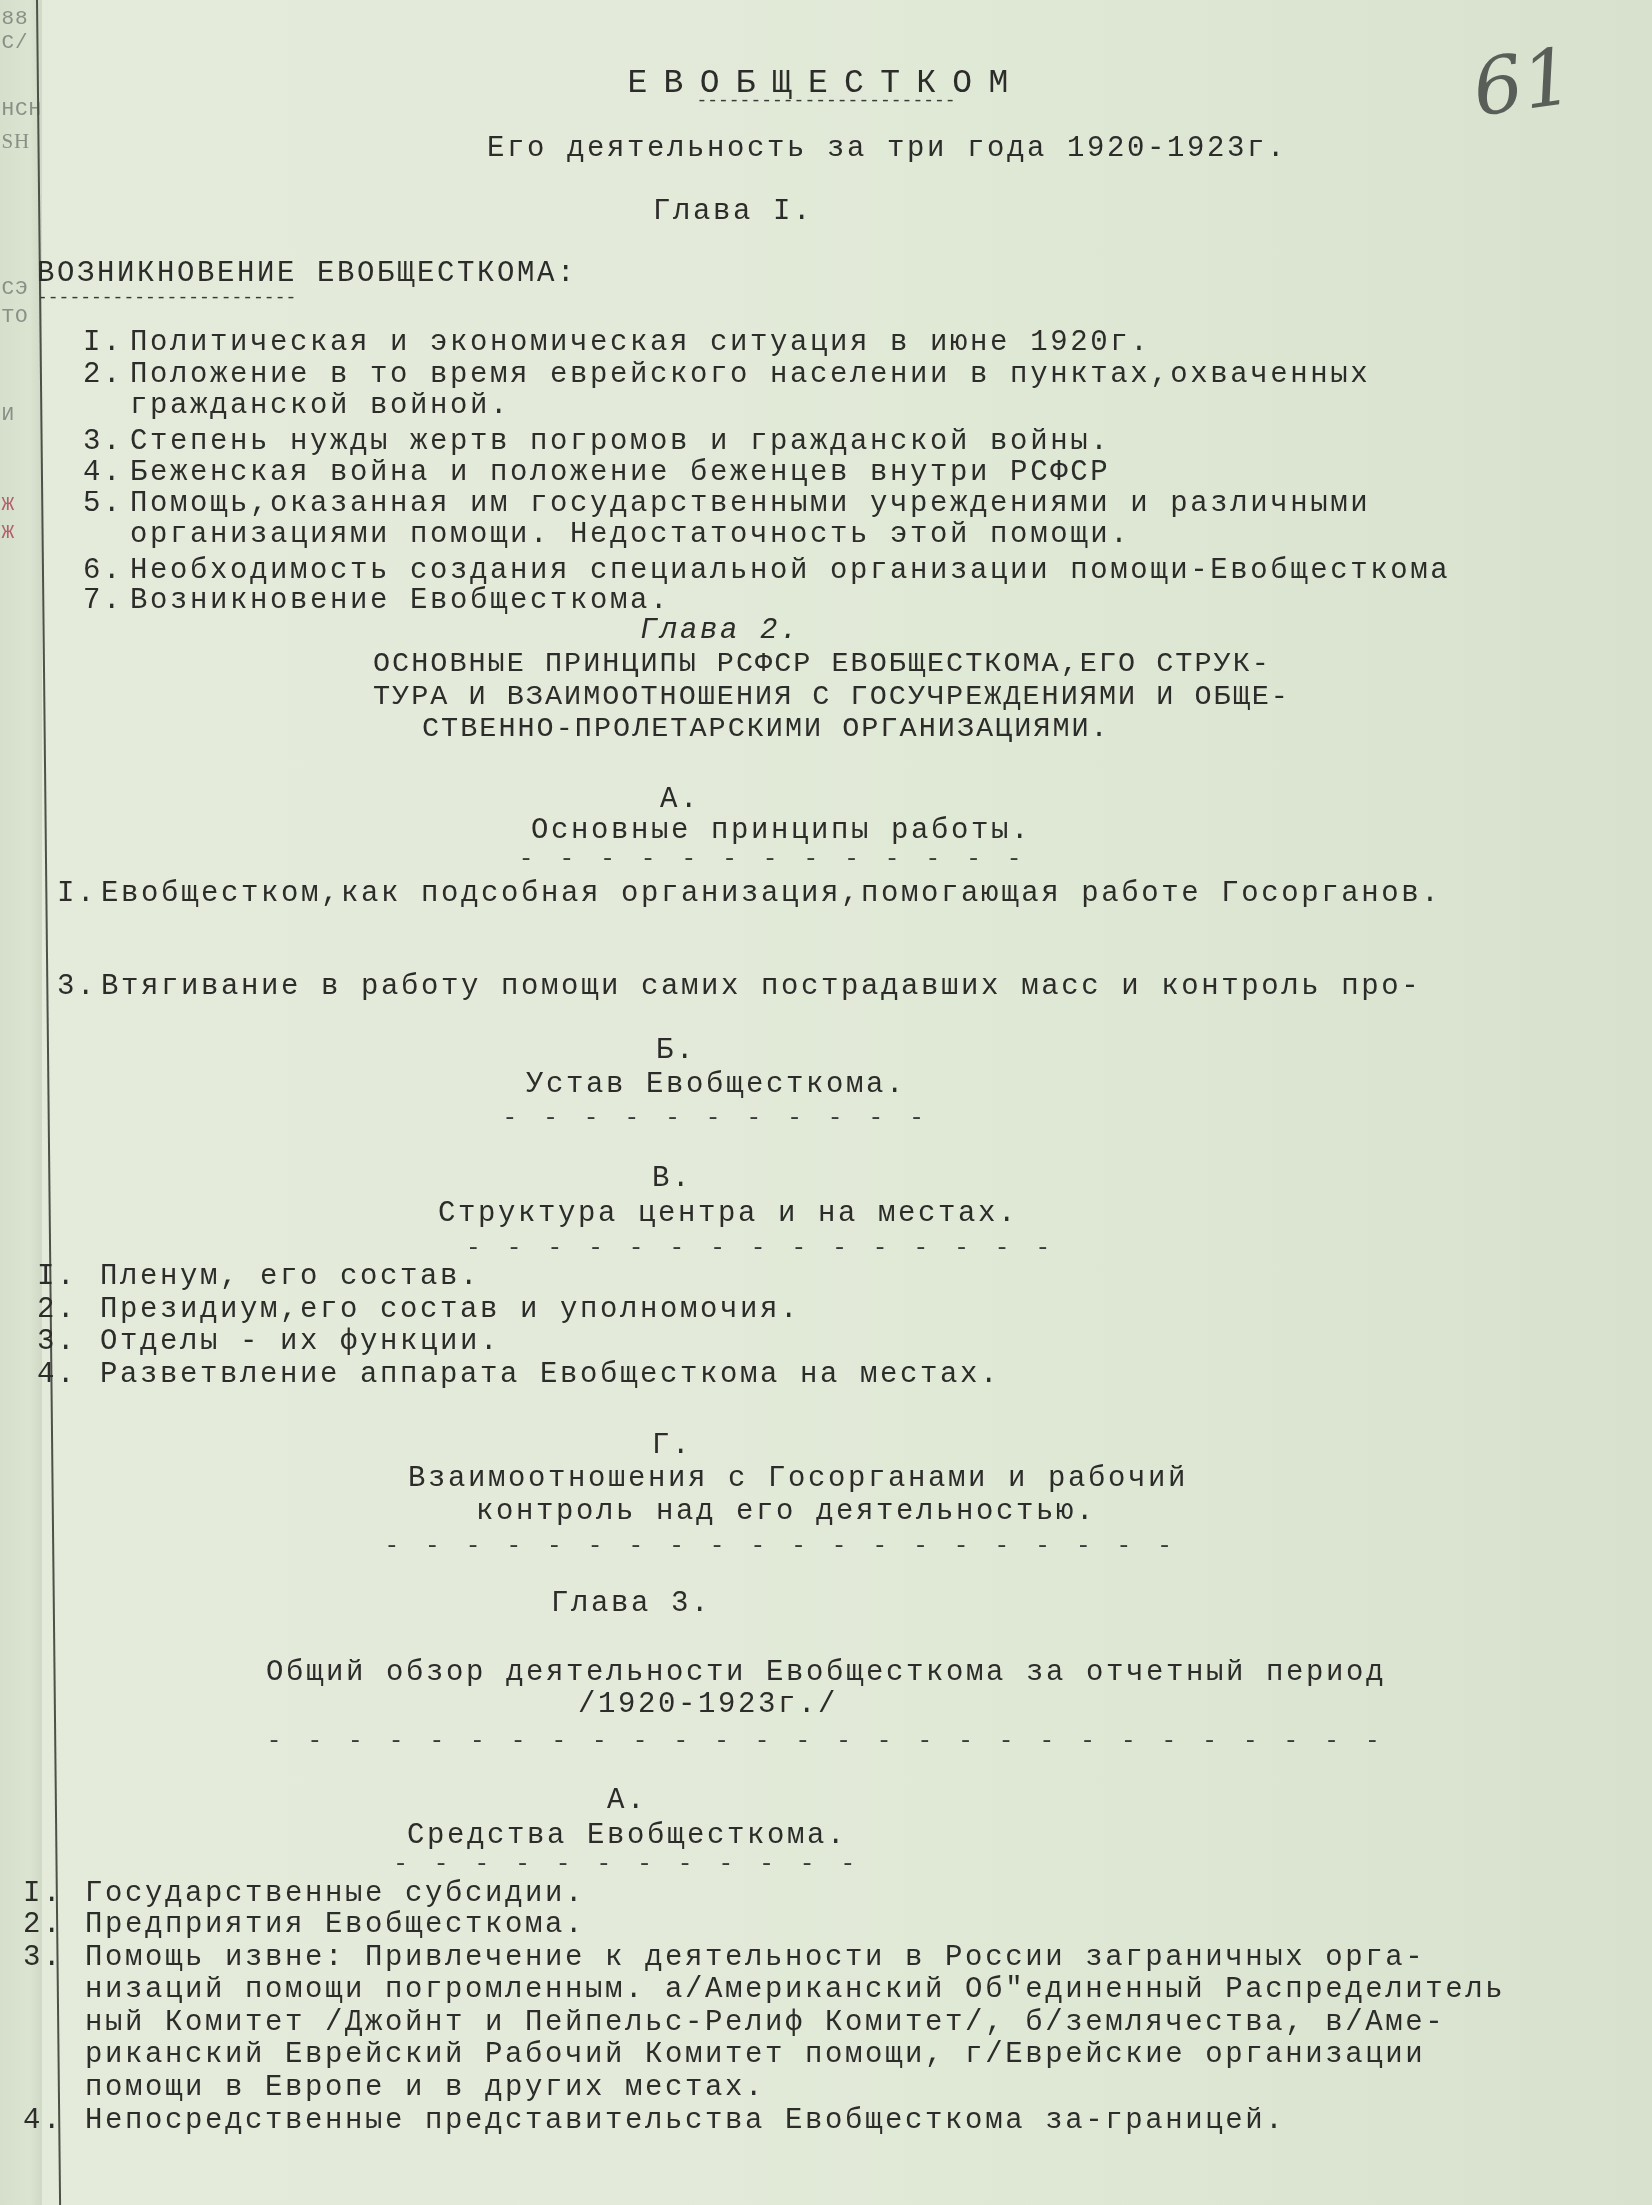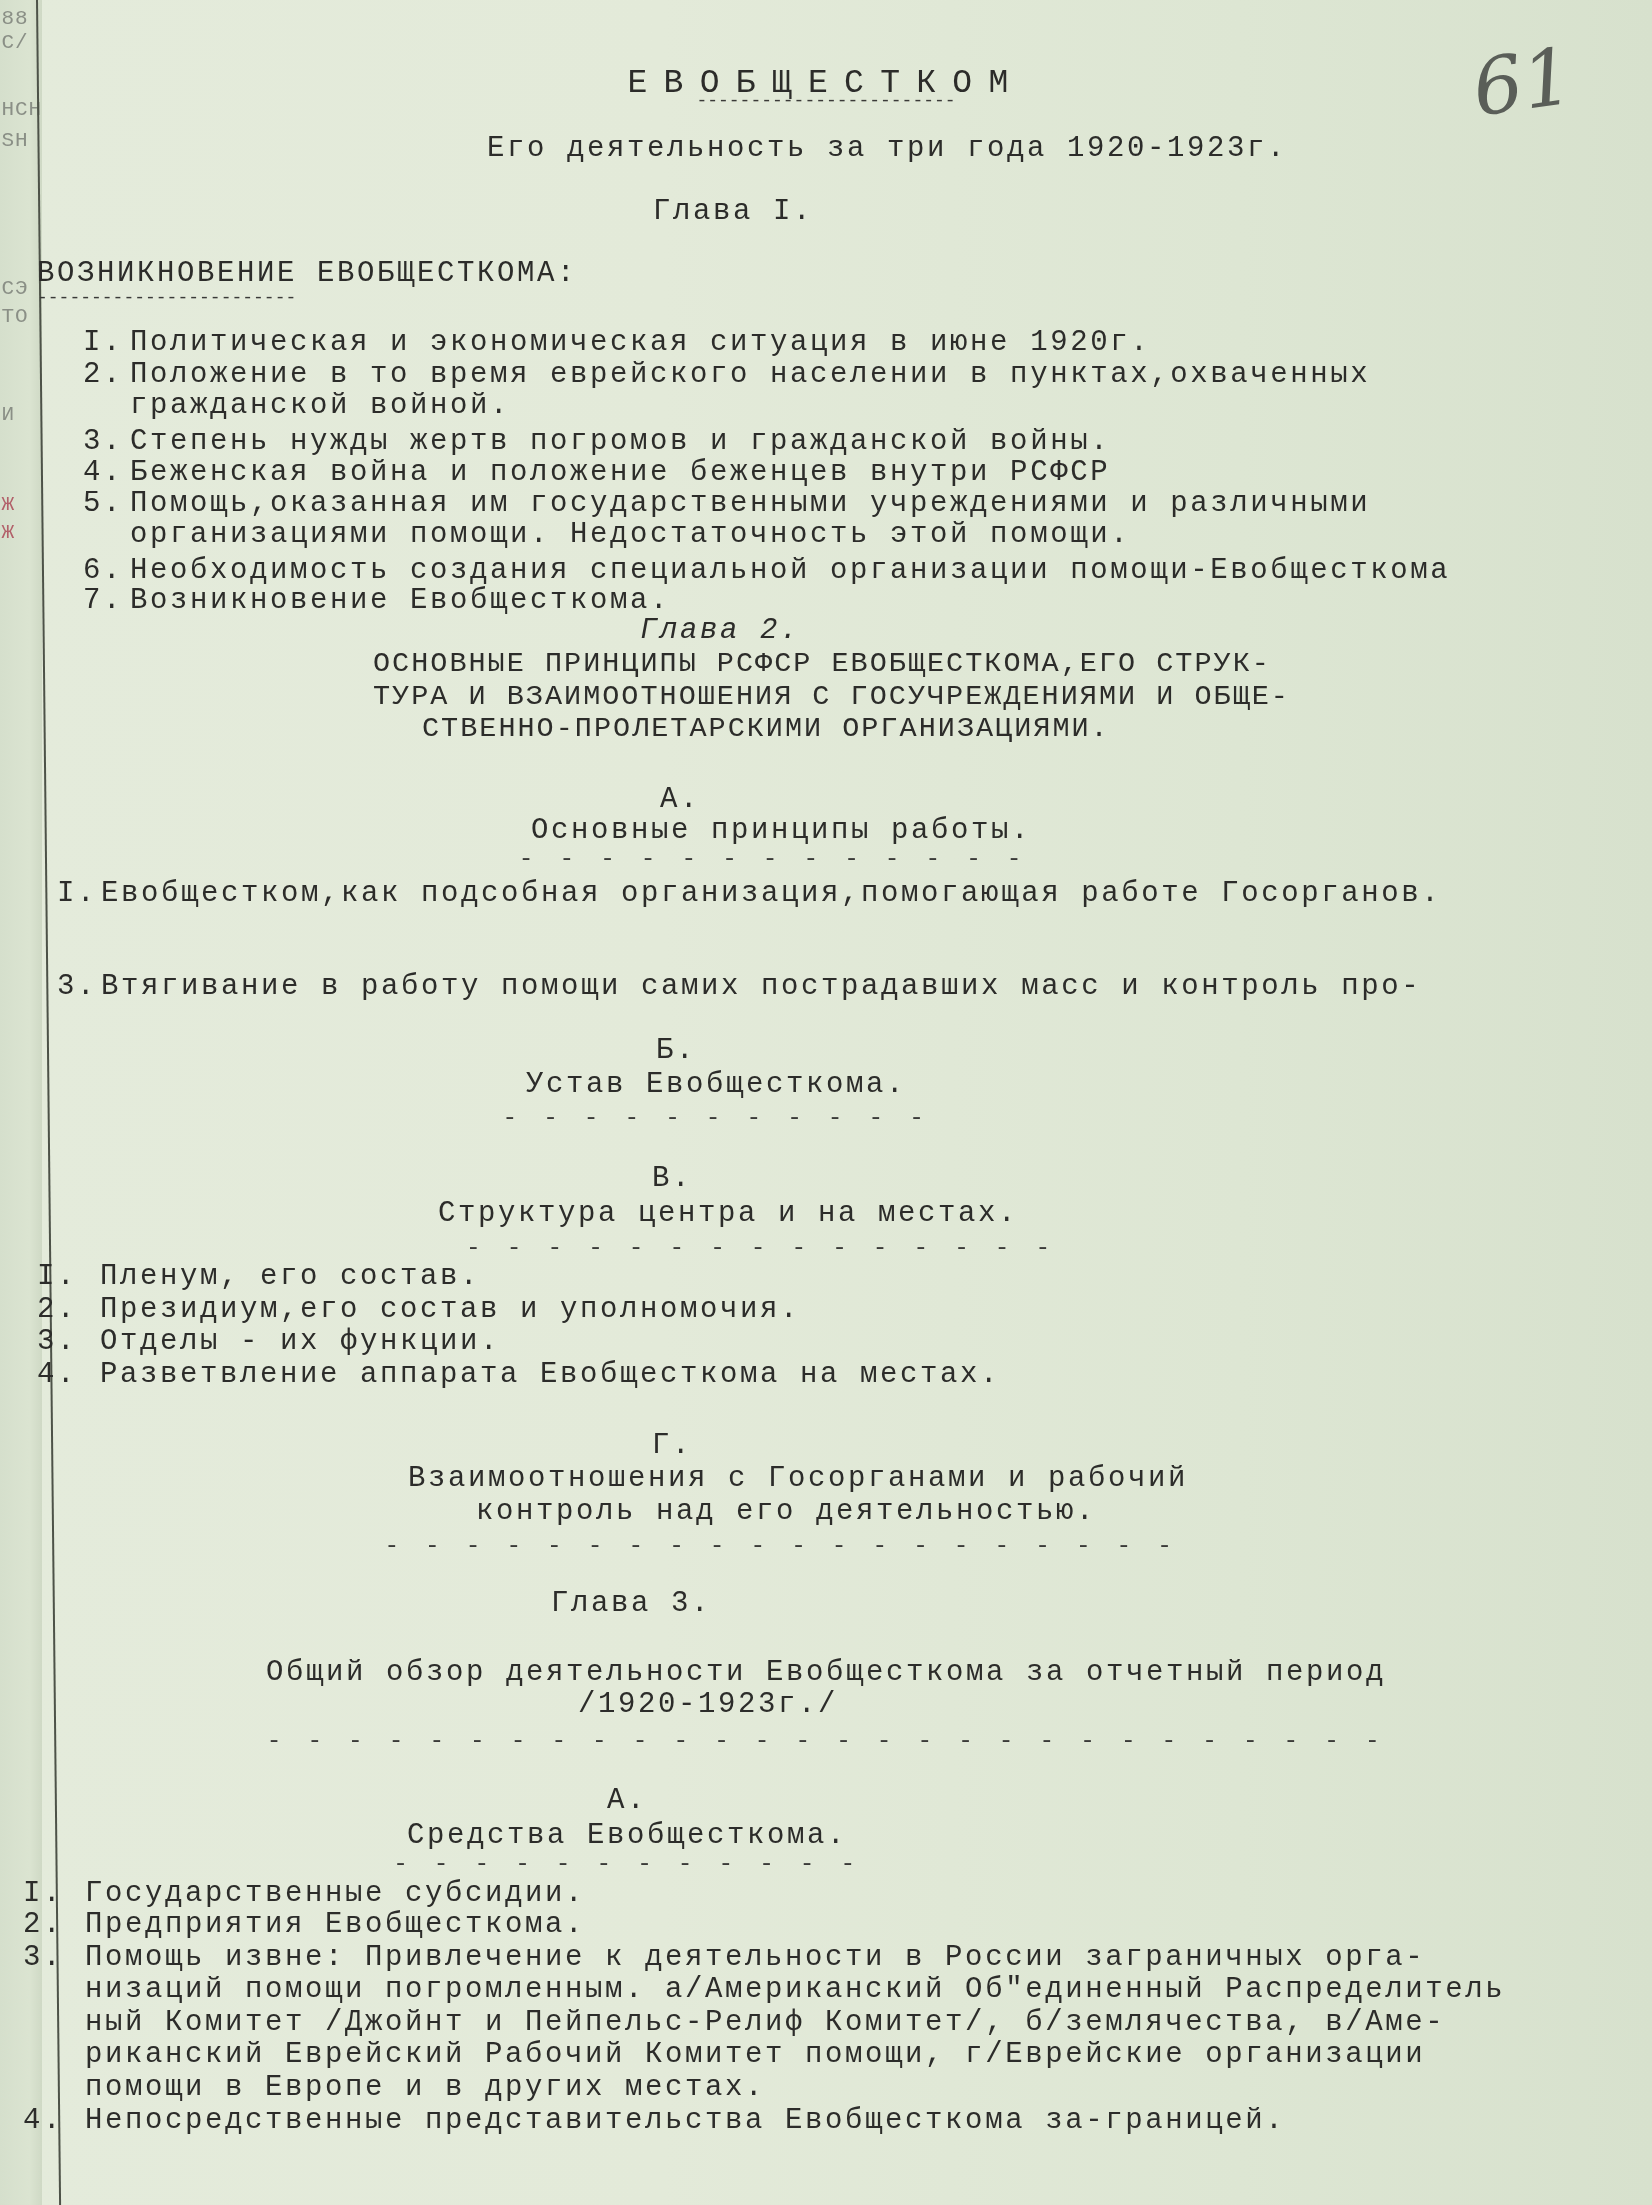--- a/index.html
+++ b/index.html
@@ -42,21 +42,21 @@
 </style>
 </head>
 <body>
 
 <div class="page">
 
   <div class="binding">
     <span class="binding-mark" style="top:6.5px;">88</span>
     <span class="binding-mark" style="top:31px;">C/</span>
     <span class="binding-mark" style="top:98px;">HCH</span>
-    <span class="binding-mark" style="top:129px;">SH</span>
+    <span class="binding-mark" style="top:129px;font-family:Liberation Serif, serif;">SH</span>
     <span class="binding-mark" style="top:277px;">CЭ</span>
     <span class="binding-mark" style="top:305px;">TO</span>
     <span class="binding-mark" style="top:403px;">И</span>
     <span class="binding-mark red" style="top:493px;">Ж</span>
     <span class="binding-mark red" style="top:521px;">Ж</span>
   </div>
   <div class="binding-line"></div>
 
   <div class="page-number">61</div>
 

